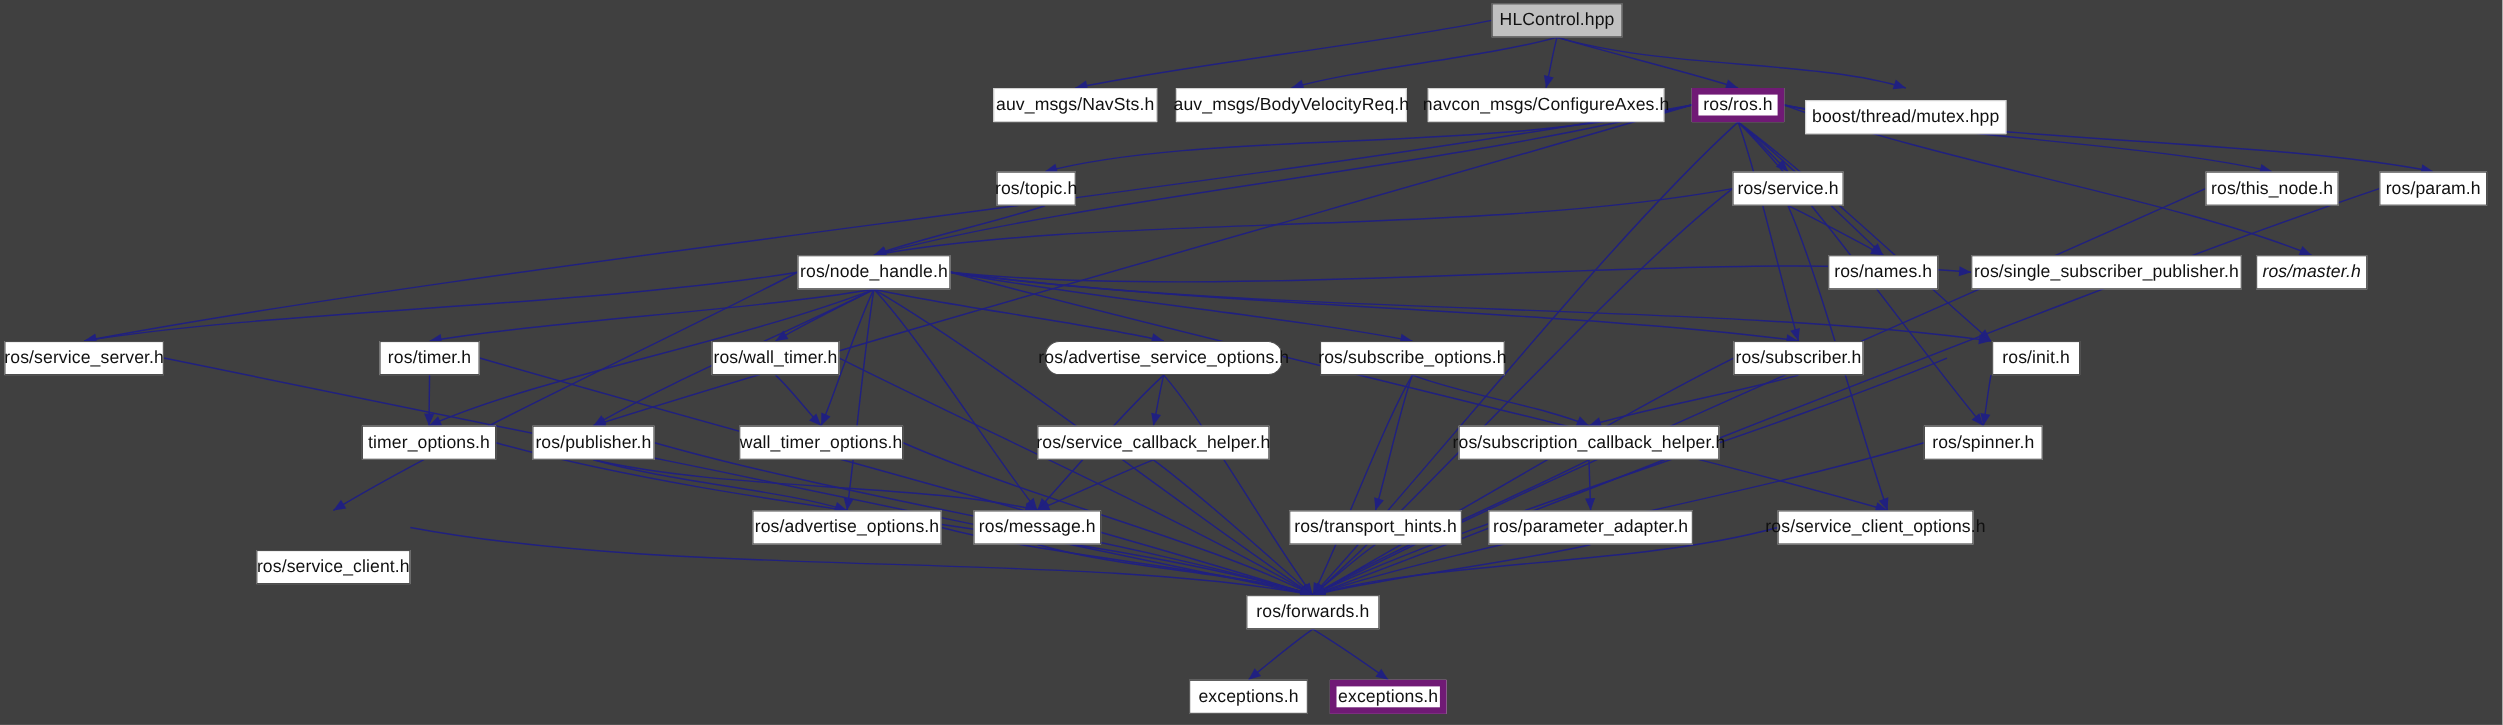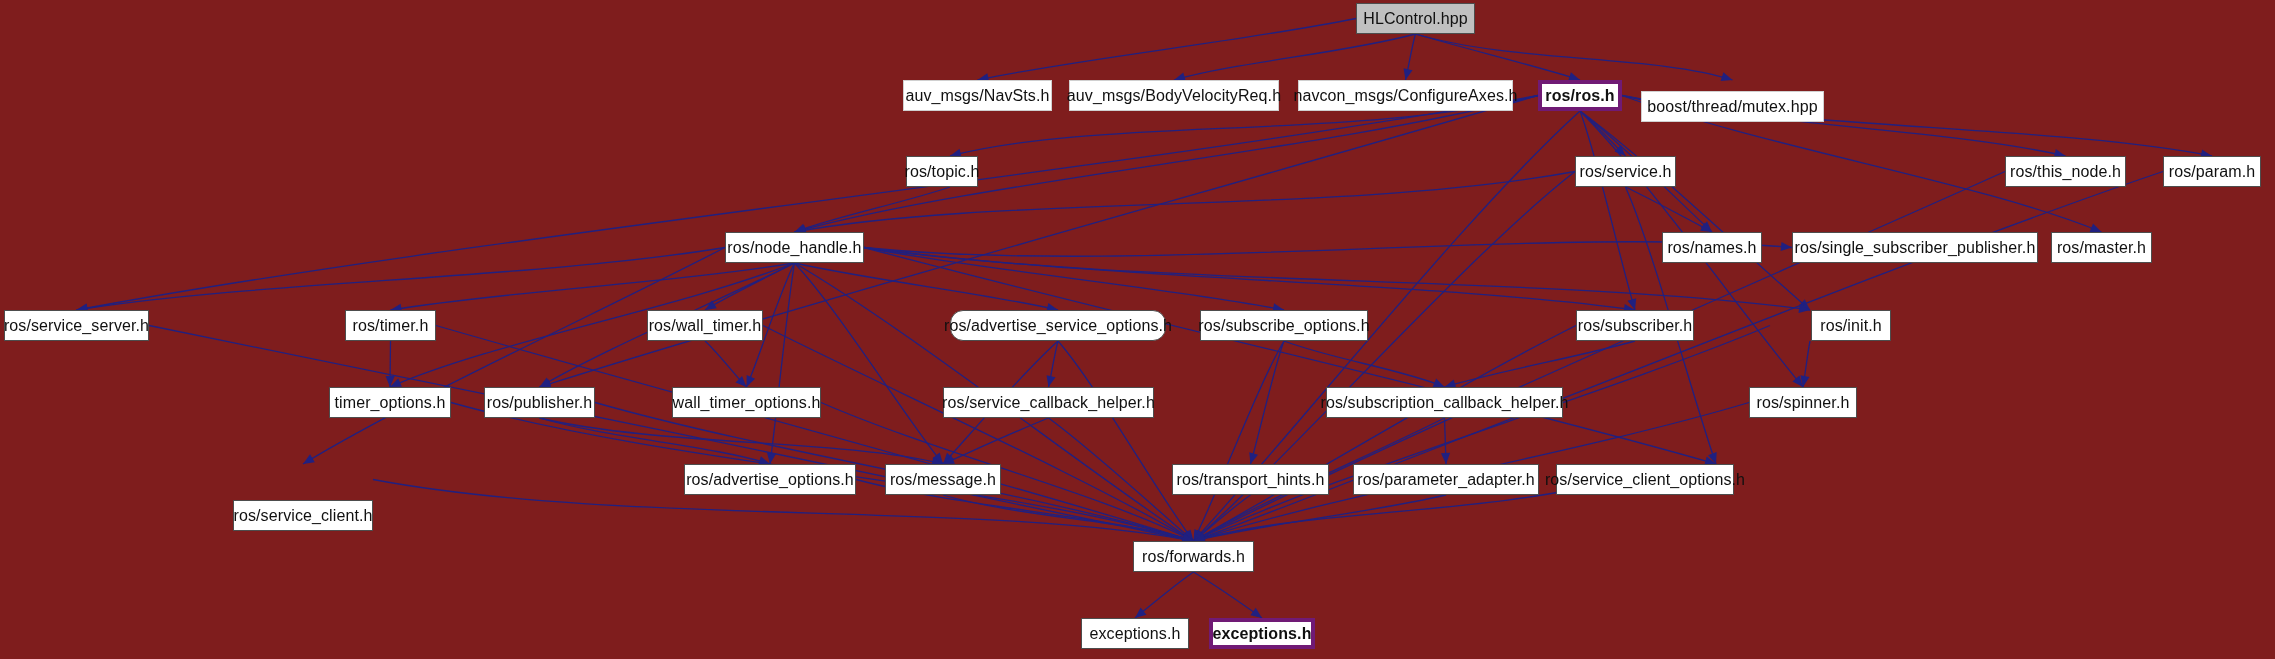--- a/index.html
+++ b/index.html
@@ -7,21 +7,21 @@
     padding: 0;
     background: #ffffff;
   }
   body {
     font-family: "Liberation Sans", sans-serif;
   }
   #graph-root {
     position: relative;
     width: 2275px;
     height: 659px;
-    background: #7f1d1d;
+    background: #404040;
     overflow: hidden;
   }
   #edge-layer {
     position: absolute;
     left: 0;
     top: 0;
     width: 2275px;
     height: 659px;
     pointer-events: none;
   }
@@ -50,22 +50,21 @@
     height: 31px;
     background: #ffffff;
     border: 1px solid #4d4d4d;
     font-size: 16px;
     color: #101010;
     white-space: nowrap;
     line-height: 1;
     letter-spacing: 0.1px;
   }
   .gnode.bold-border {
-    border: 4px solid #701a75;
-    font-weight: bold;
+    border: 6px solid #701a75;
   }
   .gnode.root-node {
     background: #c0c0c0;
     border: 1px solid #4d4d4d;
   }
   .gnode.pale-border {
     border: 1px solid #d0d0d0;
   }
   .gnode-label {
     pointer-events: none;
@@ -258,21 +257,21 @@
       </div>
       <div class="gnode" style="left: 725px; top: 232px; width: 139px;">
         <span class="gnode-label">ros/node_handle.h</span>
       </div>
       <div class="gnode" style="left: 1662px; top: 232px; width: 100px;">
         <span class="gnode-label">ros/names.h</span>
       </div>
       <div class="gnode" style="left: 1792px; top: 232px; width: 246px;">
         <span class="gnode-label">ros/single_subscriber_publisher.h</span>
       </div>
-      <div class="gnode" style="left: 2051px; top: 232px; width: 101px;">
+      <div class="gnode" style="left: 2051px; top: 232px; width: 101px; font-style: italic;">
         <span class="gnode-label">ros/master.h</span>
       </div>
       <div class="gnode" style="left: 4px; top: 310px; width: 145px;">
         <span class="gnode-label">ros/service_server.h</span>
       </div>
       <div class="gnode" style="left: 345px; top: 310px; width: 91px;">
         <span class="gnode-label">ros/timer.h</span>
       </div>
       <div class="gnode" style="left: 647px; top: 310px; width: 116px;">
         <span class="gnode-label">ros/wall_timer.h</span>
@@ -315,21 +314,21 @@
       </div>
       <div class="gnode" style="left: 885px; top: 464px; width: 116px;">
         <span class="gnode-label">ros/message.h</span>
       </div>
       <div class="gnode" style="left: 1172px; top: 464px; width: 157px;">
         <span class="gnode-label">ros/transport_hints.h</span>
       </div>
       <div class="gnode" style="left: 1353px; top: 464px; width: 186px;">
         <span class="gnode-label">ros/parameter_adapter.h</span>
       </div>
-      <div class="gnode" style="left: 1556px; top: 464px; width: 178px;">
+      <div class="gnode" style="left: 1616px; top: 464px; width: 178px;">
         <span class="gnode-label">ros/service_client_options.h</span>
       </div>
       <div class="gnode" style="left: 1133px; top: 541px; width: 121px;">
         <span class="gnode-label">ros/forwards.h</span>
       </div>
       <div class="gnode" style="left: 1081px; top: 618px; width: 108px;">
         <span class="gnode-label">exceptions.h</span>
       </div>
       <div class="gnode bold-border" style="left: 1209px; top: 618px; width: 106px;">
         <span class="gnode-label">exceptions.h</span>

